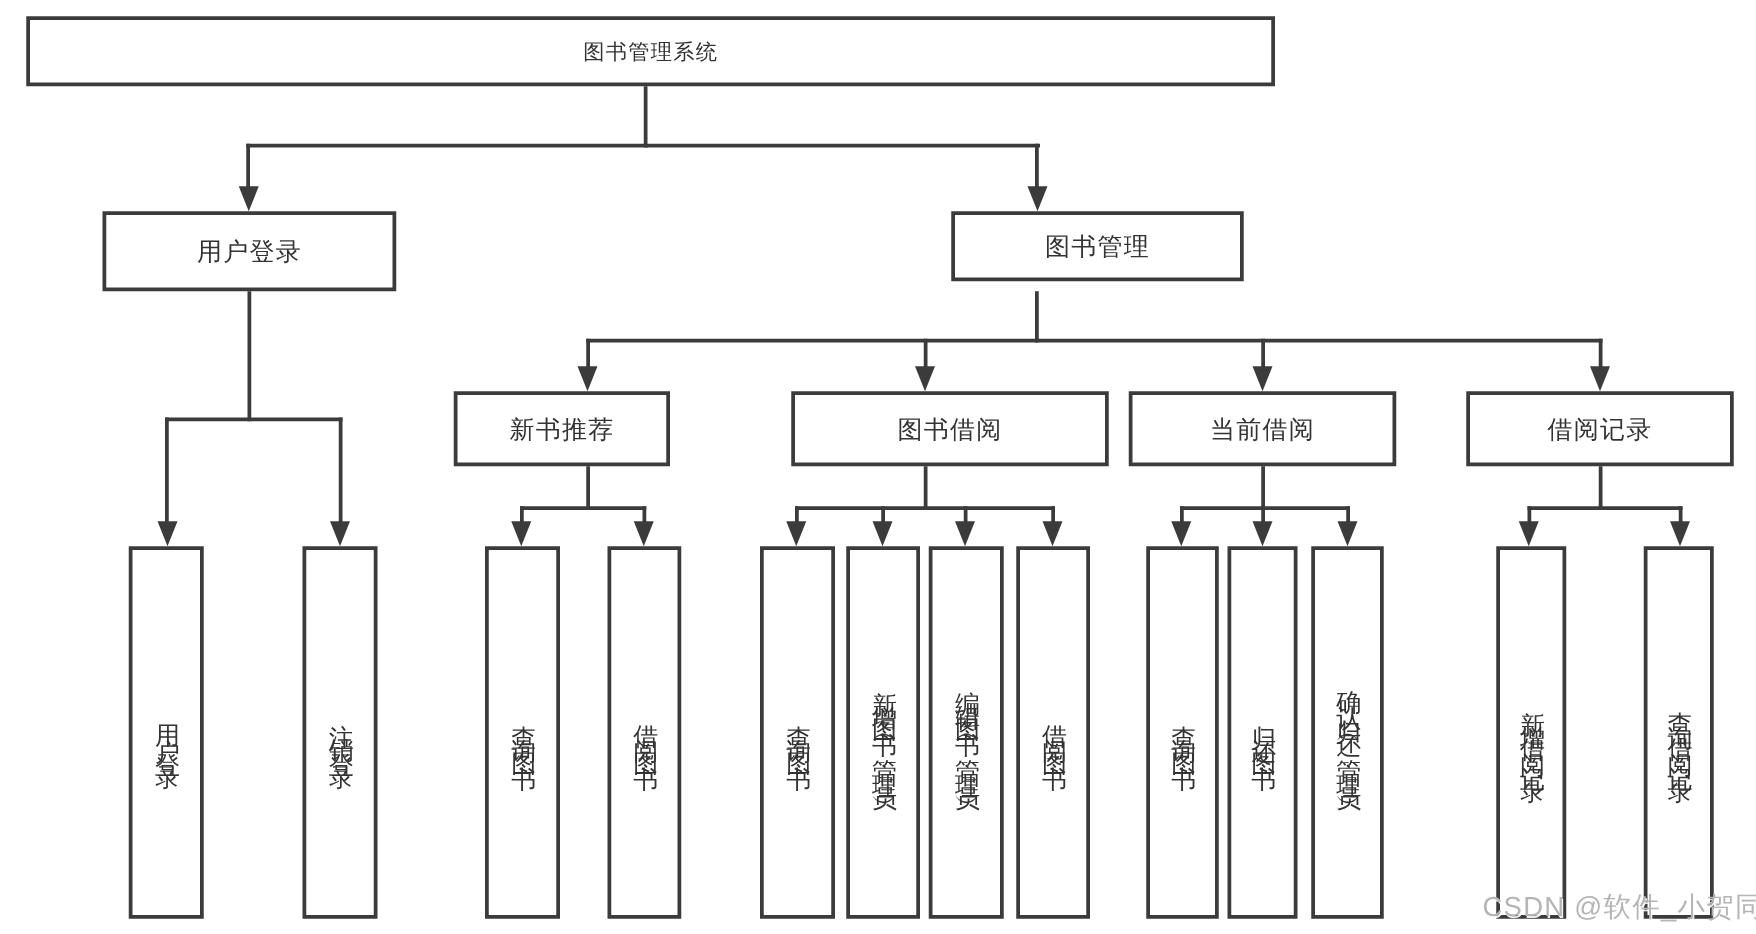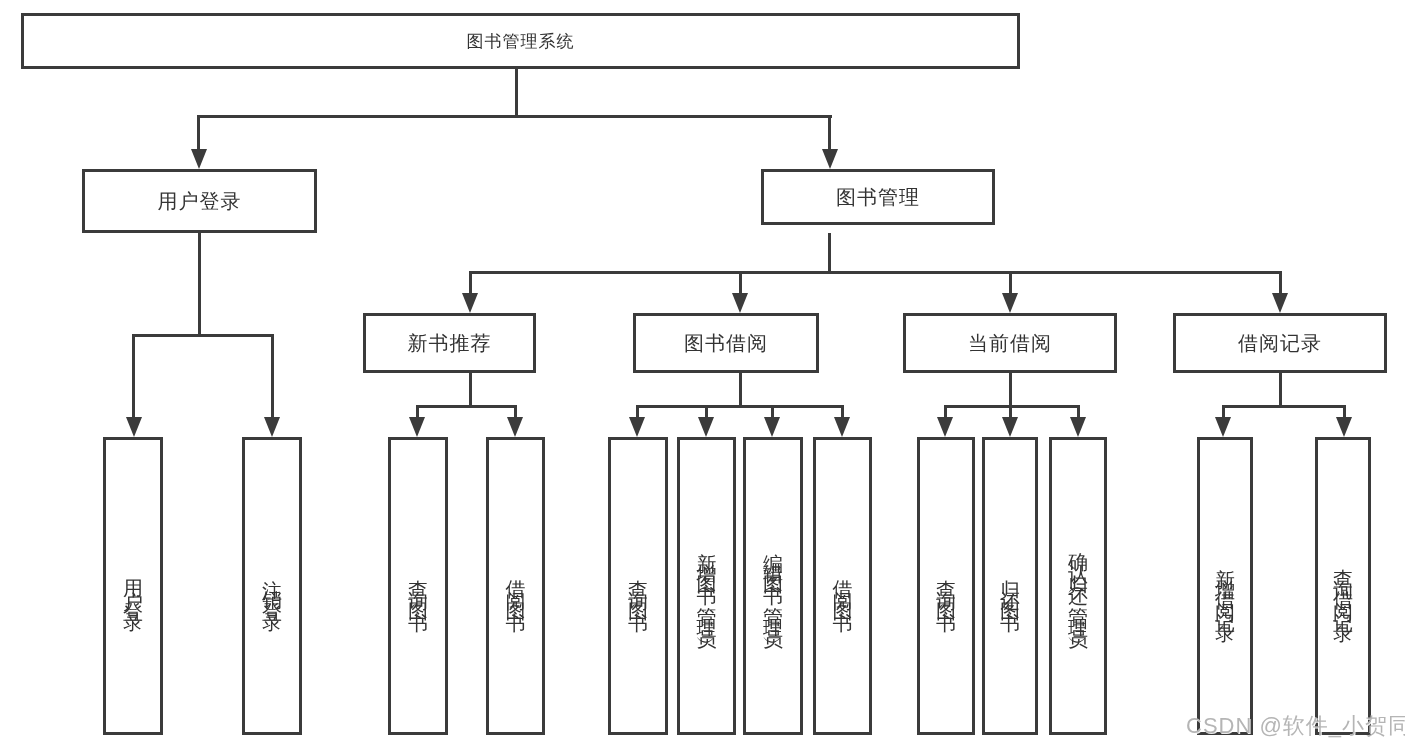--- a/index.html
+++ b/index.html
@@ -96,21 +96,21 @@
     <div class="arrow" style="left:732px; top:293px;"></div>
     <div class="vline" style="left:1009px; top:271px; height:24px;"></div>
     <div class="arrow" style="left:1002px; top:293px;"></div>
     <div class="vline" style="left:1279px; top:271px; height:24px;"></div>
     <div class="arrow" style="left:1272px; top:293px;"></div>
   </div>
 
   <div class="node node-l3" style="left:363px; top:313px; width:173px; height:60px;">
     <span>新书推荐</span>
   </div>
-  <div class="node node-l3" style="left:633px; top:313px; width:186px; height:60px;">
+  <div class="node node-l3" style="left:633px; top:313px; width:254px; height:60px;">
     <span>图书借阅</span>
   </div>
   <div class="node node-l3" style="left:903px; top:313px; width:214px; height:60px;">
     <span>当前借阅</span>
   </div>
   <div class="node node-l3" style="left:1173px; top:313px; width:214px; height:60px;">
     <span>借阅记录</span>
   </div>
 
   <div>

